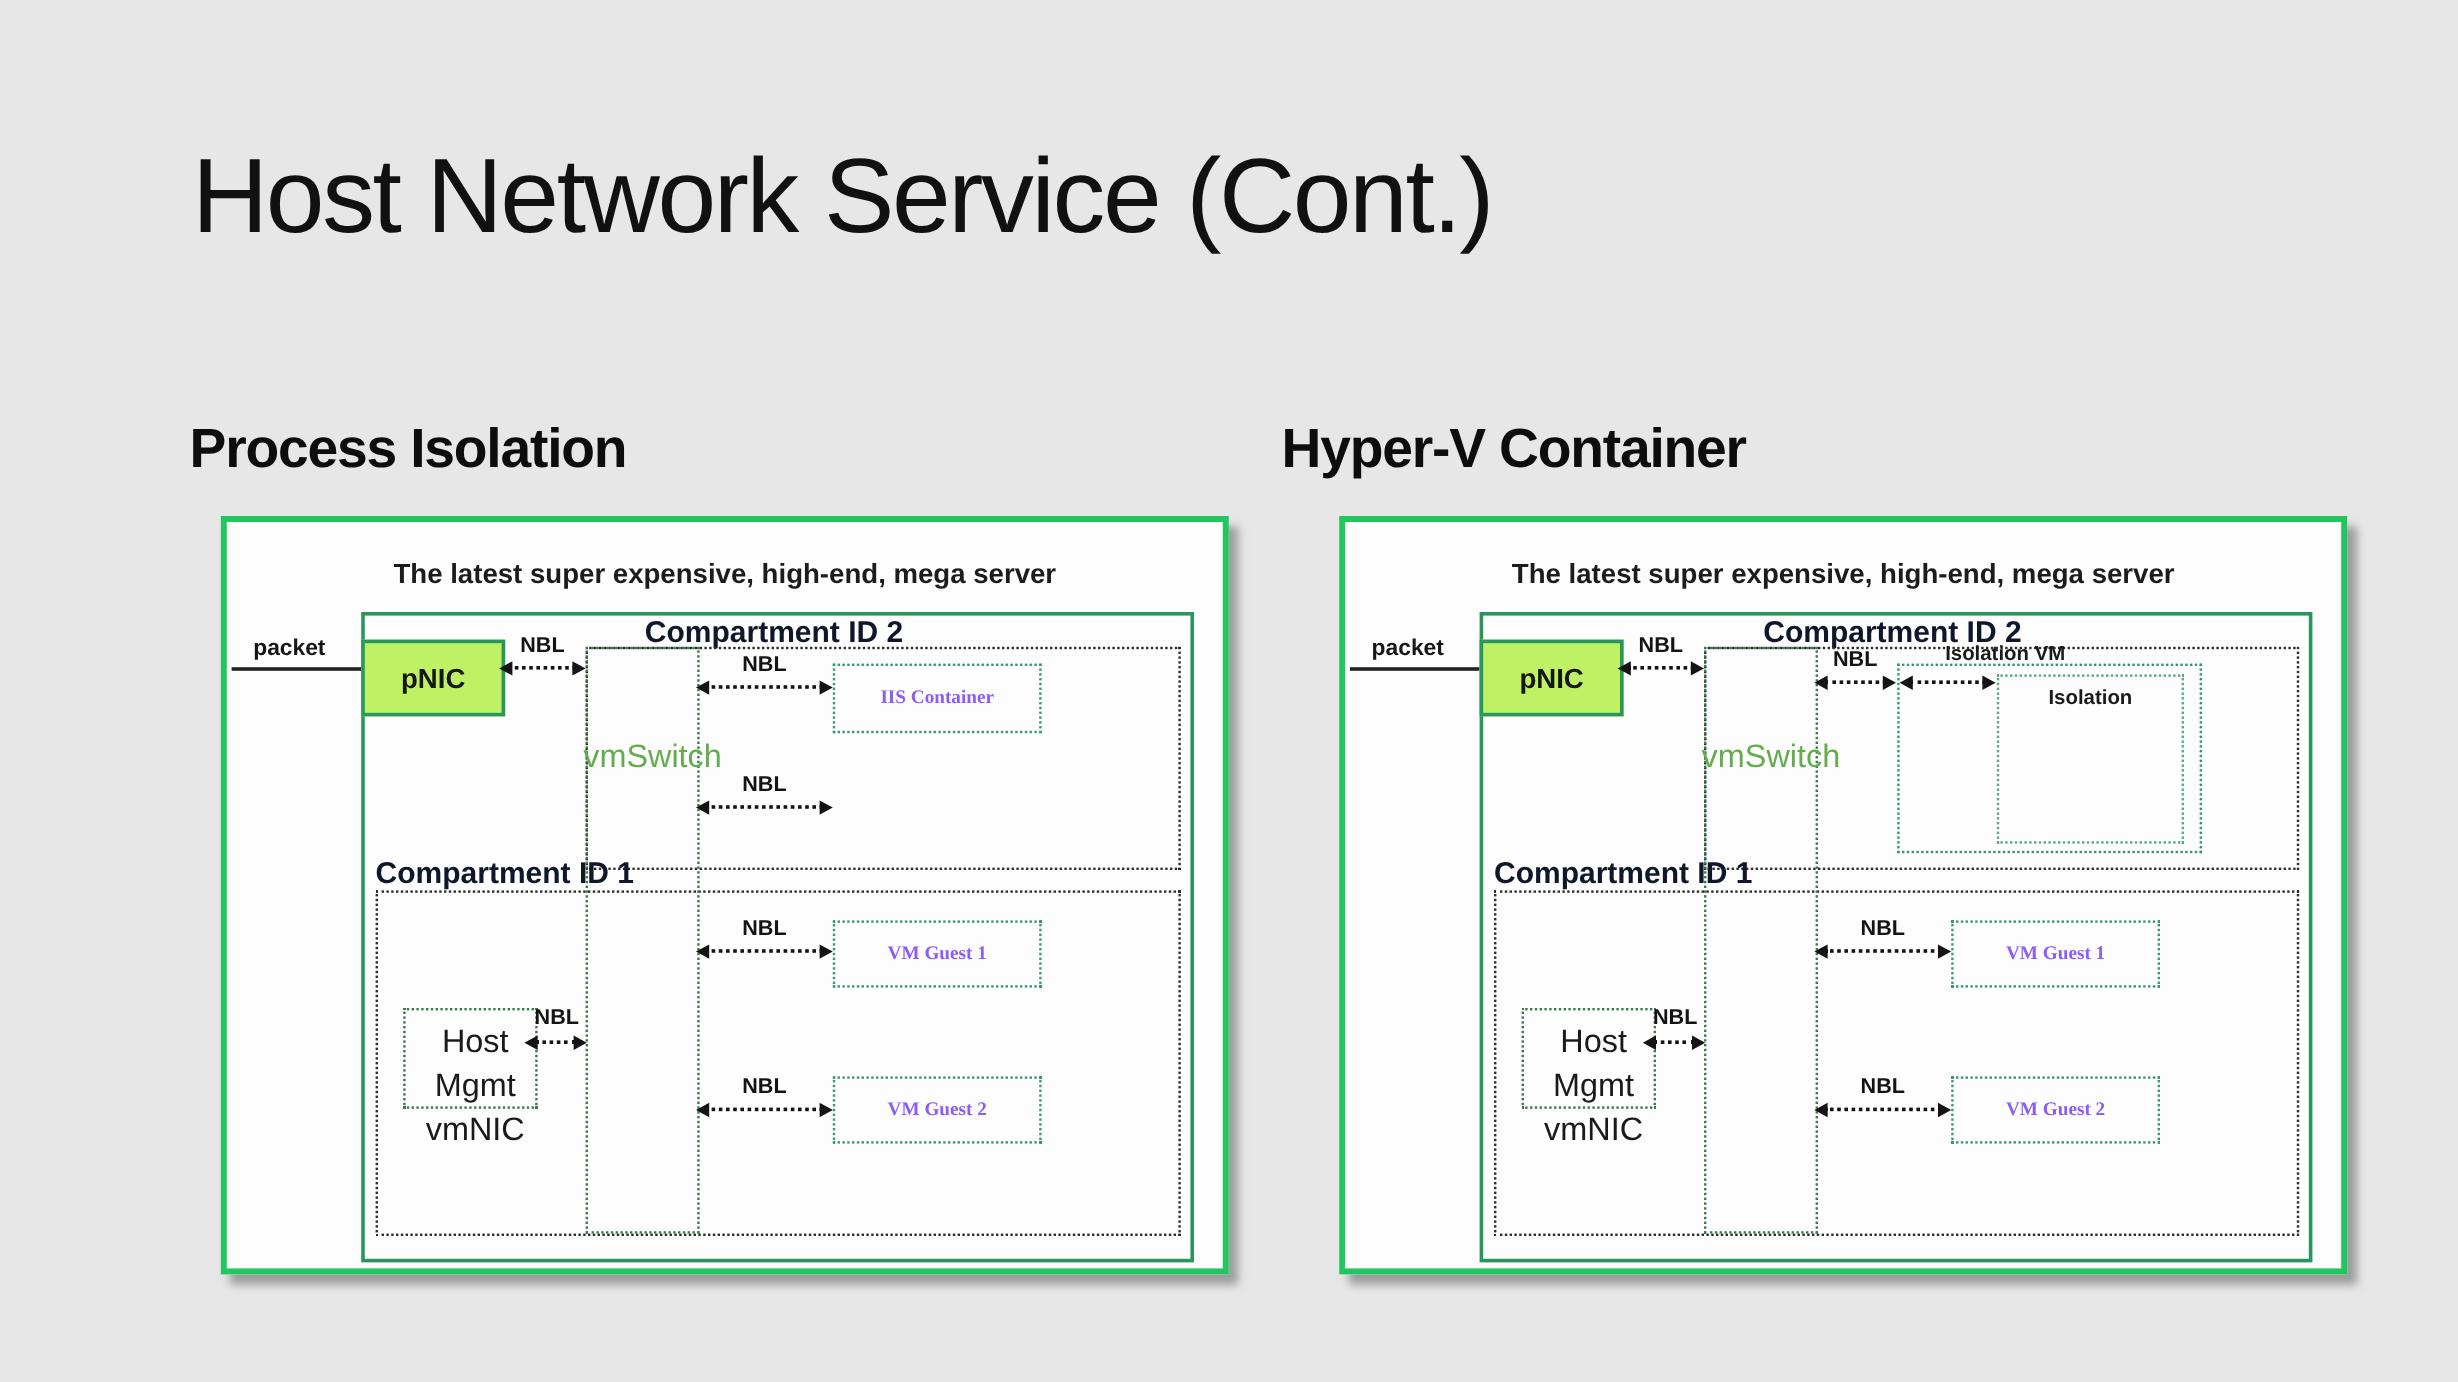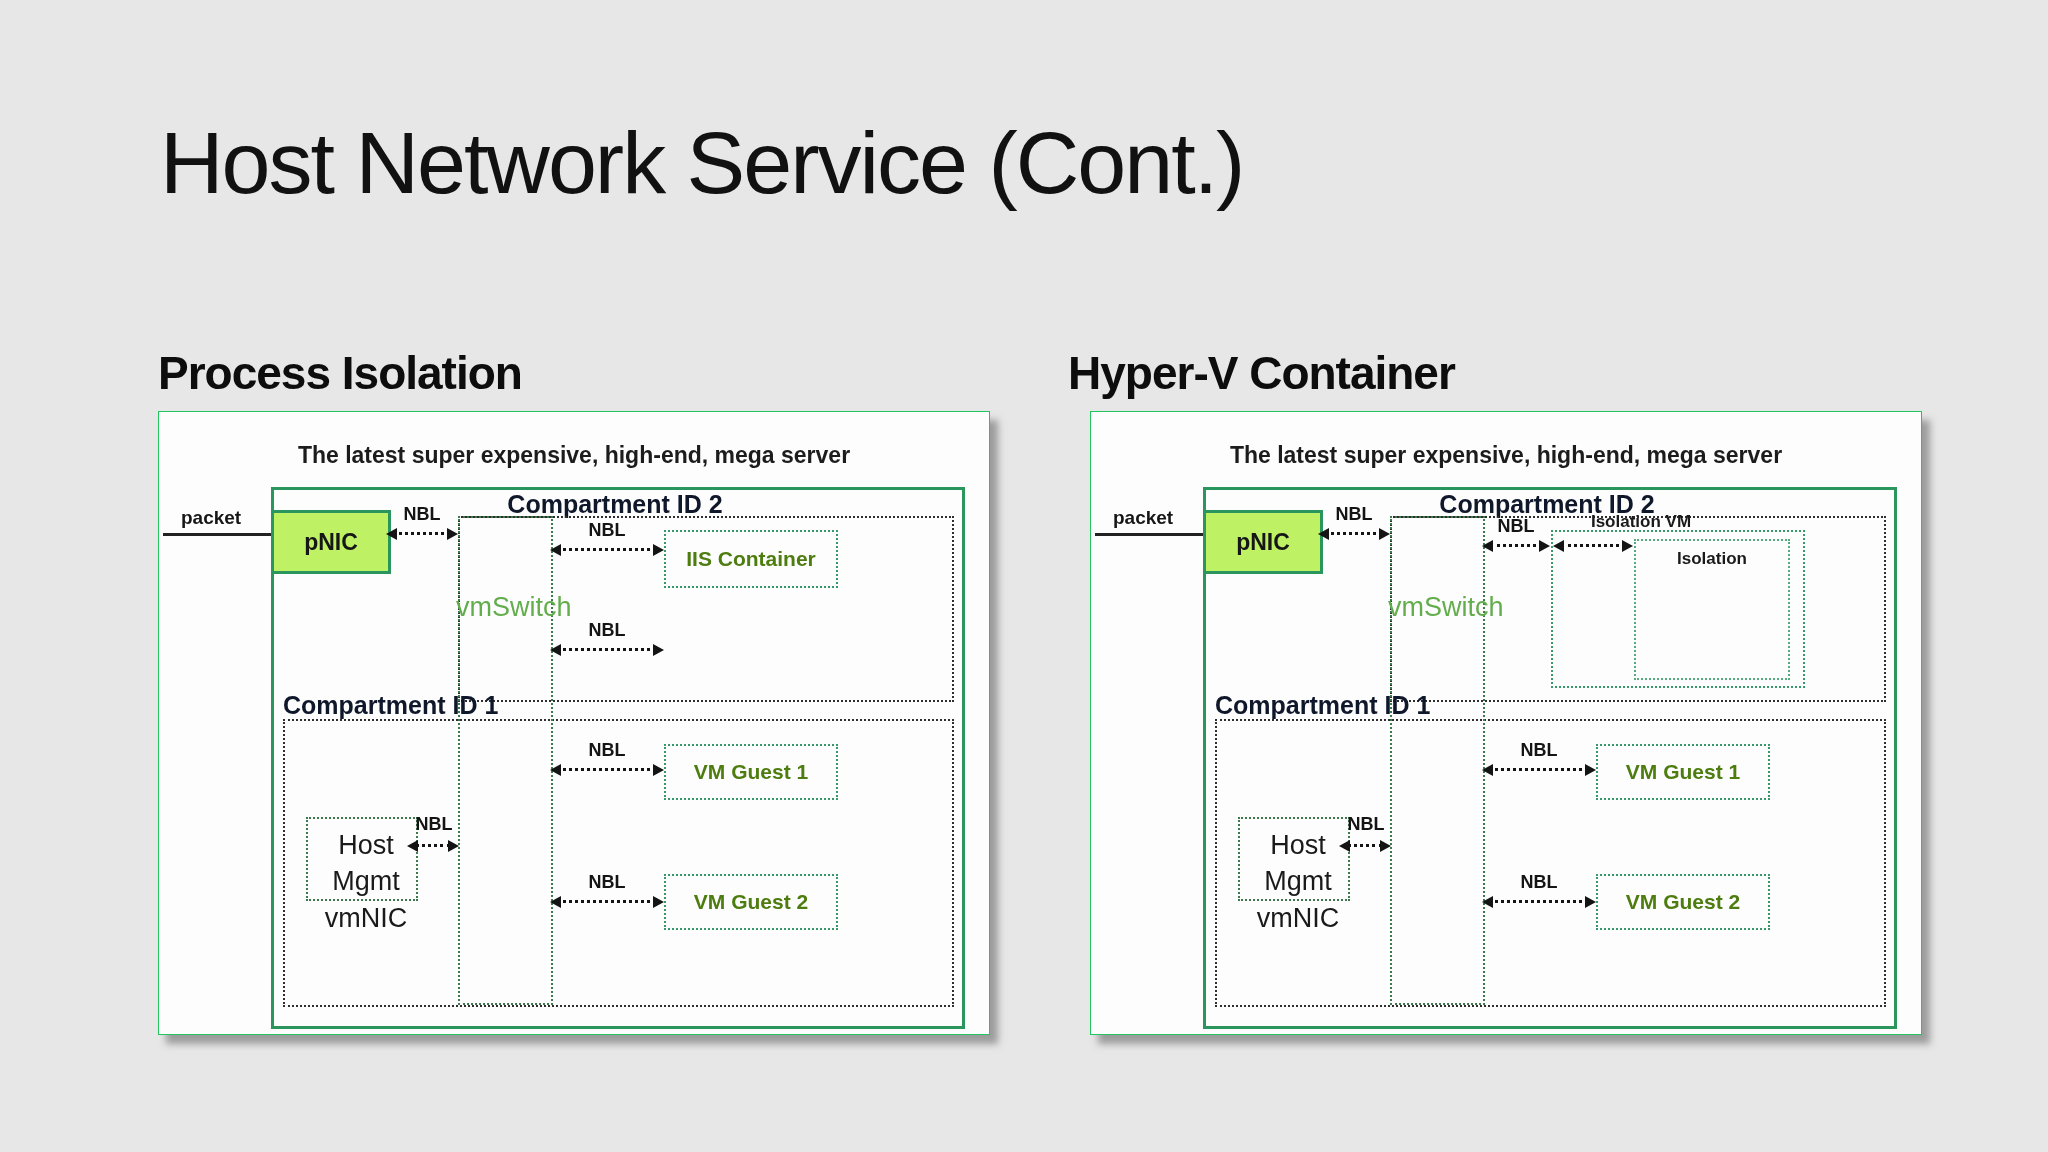--- a/index.html
+++ b/index.html
@@ -15,39 +15,40 @@
     position:absolute;left:160px;top:112px;
     font-size:88px;font-weight:300;letter-spacing:-2px;color:#111;
     white-space:nowrap;
   }
   .section-heading{
     position:absolute;top:346px;
     font-size:46px;font-weight:700;letter-spacing:-1px;color:#0d0d0d;
     white-space:nowrap;
   }
   .panel{
-    position:absolute;top:411px;width:830px;height:622px;
-    background:#fdfdfd;border:1px solid #22c55e;
+    position:absolute;top:430px;width:830px;height:622px;
+    background:#fdfdfd;border:5px solid #22c55e;
     box-shadow:8px 9px 7px rgba(95,95,95,0.55);
+    margin-left:26px;
   }
   .srv-title{
     position:absolute;left:0;top:30px;width:100%;
     text-align:center;font-size:23px;font-weight:600;color:#1c1c1c;
     white-space:nowrap;
   }
   .green-rect{border:3px solid #2a965e;background:transparent;}
   .dot-dark{border:2px dotted #2e2e2e;background:transparent;}
   .dot-vms{border:2px dotted #3c7a4c;background:transparent;}
   .dot-green{border:2px dotted #36996b;background:transparent;}
   .dot-green-lt{border:2px dotted #55ab80;background:transparent;}
   .comp-label{font-size:25px;font-weight:600;color:#0f172a;white-space:nowrap;}
   .vms-label{font-size:27px;font-weight:500;color:#63ad4d;white-space:nowrap;}
   .gbox-label{
     display:flex;align-items:center;justify-content:center;
-    font-size:21px;font-weight:600;color:#4d7c0f;white-space:nowrap;
+    font-size:16px;font-weight:600;color:#8b5cf6;white-space:nowrap;font-family:Liberation Serif, serif;
   }
   .pnic{
     display:flex;align-items:center;justify-content:center;
     border:3px solid #2a965e;background:#bef264;
     font-size:23px;font-weight:600;color:#161616;
   }
   .packet-line{border-top:3px solid #222;}
   .packet-label{font-size:19px;font-weight:600;color:#161616;}
   .nbl{
     font-size:18px;font-weight:700;color:#141414;

